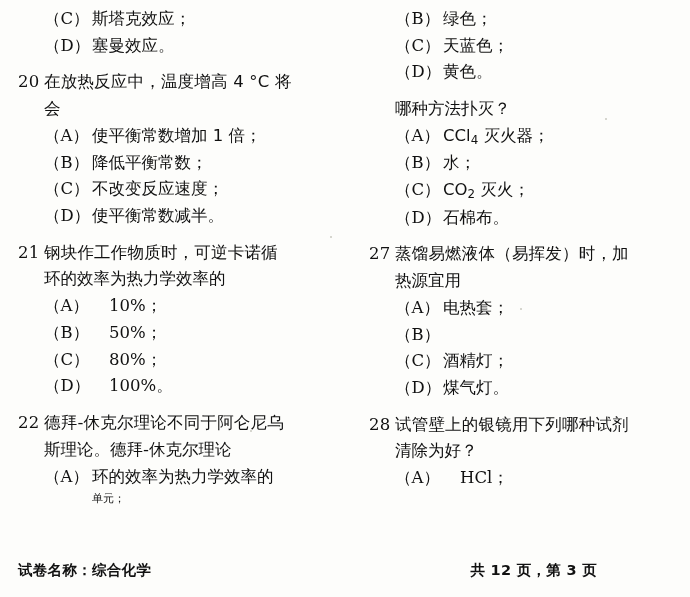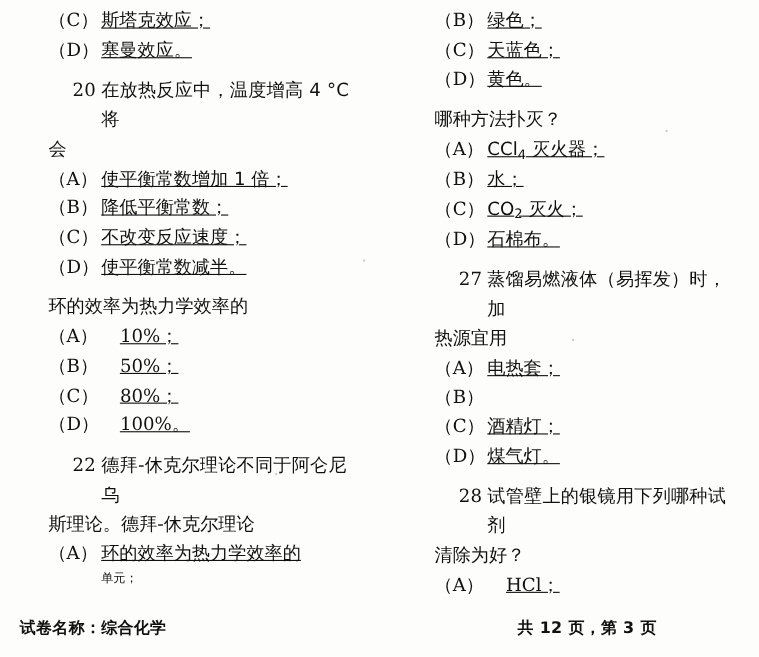--- a/index.html
+++ b/index.html
@@ -45,21 +45,20 @@
     align-items: flex-start;
     font-size: 16.5px;
     line-height: 1.62;
     letter-spacing: 0.2px;
   }
   .qnum {
     width: 26px;
     flex: 0 0 26px;
     font-size: 16.5px;
     font-family: "DejaVu Serif", serif;
-    margin-left: 48px;
   }
   .qtext {
     flex: 1;
   }
   .qcont {
     margin-left: 26px;
     font-size: 16.5px;
     line-height: 1.62;
   }
   .opt {
@@ -70,21 +69,20 @@
     margin-left: 26px;
   }
   .optlabel {
     flex: 0 0 48px;
     width: 48px;
     font-family: "DejaVu Serif", serif;
     letter-spacing: 0px;
   }
   .opttext {
     flex: 1;
-    text-decoration: underline;
   }
   .optcont {
     margin-left: 74px;
     font-size: 11px;
     line-height: 1.62;
   }
   sub {
     font-size: 0.72em;
     vertical-align: -0.28em;
   }
@@ -159,20 +157,24 @@
           <span class="optlabel">（C）</span>
           <span class="opttext">不改变反应速度；</span>
         </div>
         <div class="opt">
           <span class="optlabel">（D）</span>
           <span class="opttext">使平衡常数减半。</span>
         </div>
       </div>
 
       <div class="qblock">
+        <div class="qline">
+          <span class="qnum">21</span>
+          <span class="qtext">钢块作工作物质时，可逆卡诺循</span>
+        </div>
         <div class="qcont">环的效率为热力学效率的</div>
         <div class="opt">
           <span class="optlabel">（A）</span>
           <span class="opttext lat">10%；</span>
         </div>
         <div class="opt">
           <span class="optlabel">（B）</span>
           <span class="opttext lat">50%；</span>
         </div>
         <div class="opt">

